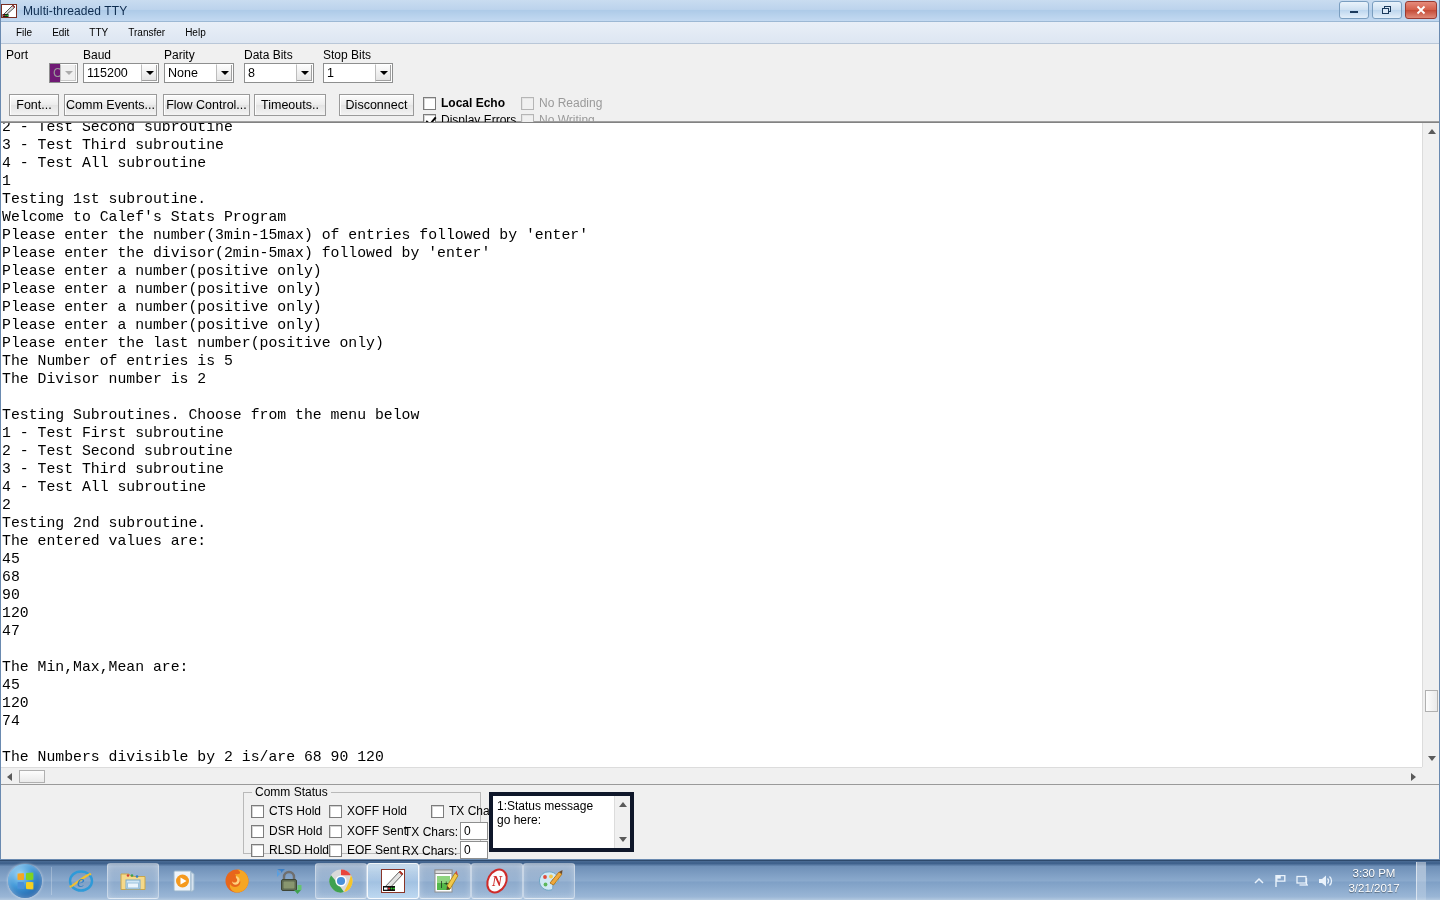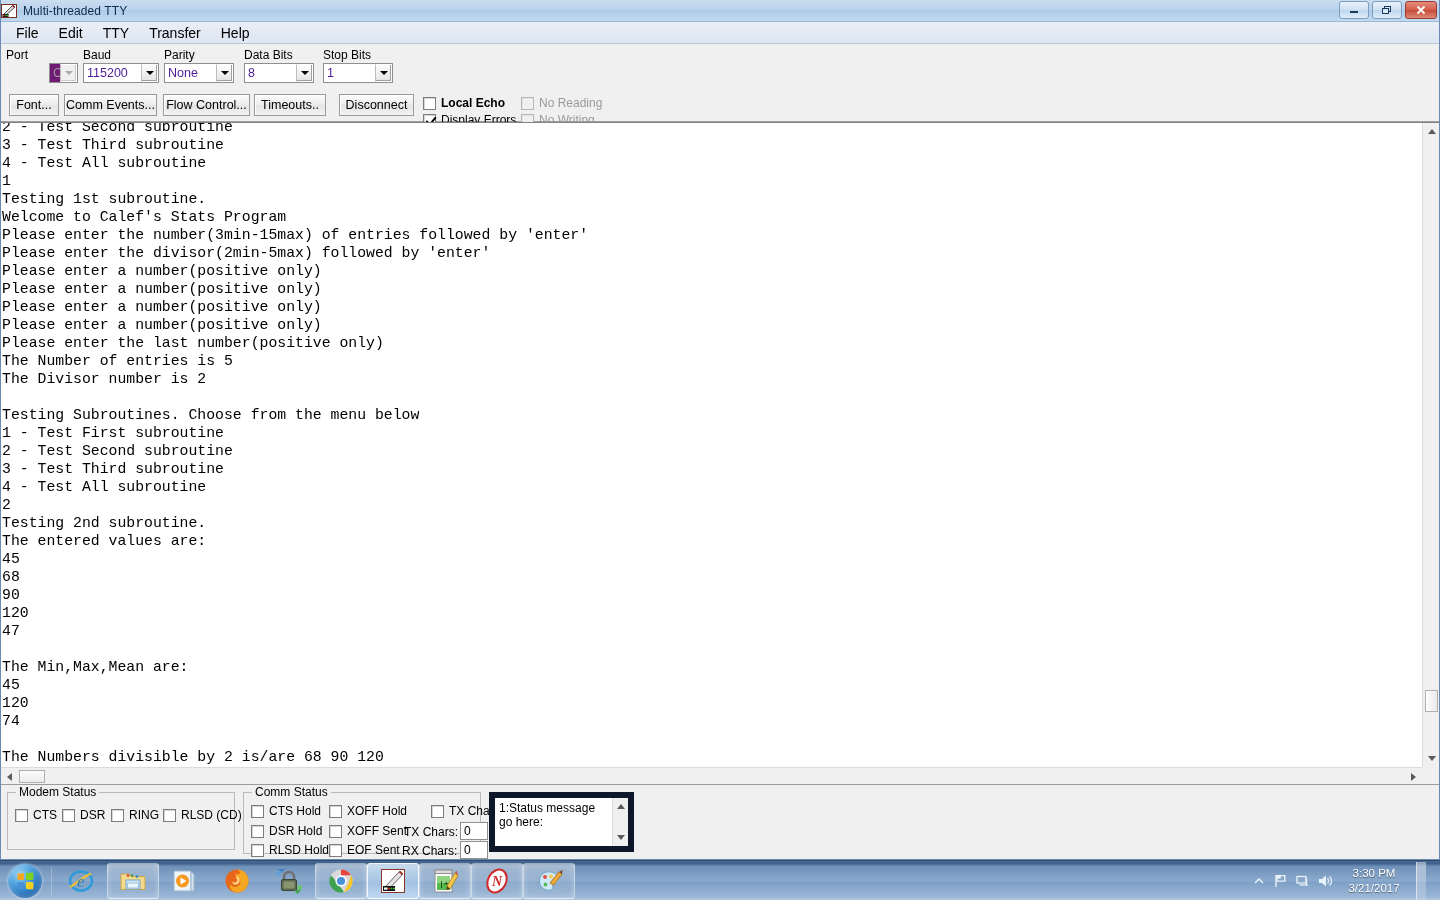--- a/index.html
+++ b/index.html
@@ -70,21 +70,21 @@
   #menubar {
     height: 22px;
     background: linear-gradient(to bottom, #e9eff7, #dde6f2);
     border-bottom: 1px solid #b9c7d8;
     display: flex;
     align-items: center;
     padding-left: 6px;
     gap: 2px;
   }
   .menu-item {
-    font-size: 14px;
+    font-size: 10px;
     color: #000;
     padding: 2px 9px;
     cursor: default;
   }
 
   
   #toolbar {
     height: 78px;
     background: #f0f0f0;
     border-bottom: 1px solid #a0a0a0;
@@ -103,21 +103,21 @@
     background: #fff;
     display: flex;
     align-items: stretch;
     font-size: 12.5px;
   }
   .combo.disabled { background: #701a75; margin-left: 43px; }
   .combo .val {
     flex: 1;
     display: flex; align-items: center;
     padding-left: 3px;
-    color: #4c1d95;
+    color: #000000;
     overflow: hidden;
     white-space: nowrap;
   }
   .combo.disabled .val { color: #9a9a9a; }
   .combo .arrow {
     width: 17px;
     border-left: 1px solid #e3e3e3;
     background: linear-gradient(to bottom, #fdfdfd, #e3e3e3);
     border: 1px solid #fff;
     border-left: 1px solid #bdbdbd;
@@ -280,21 +280,21 @@
     padding-left: 3px;
     color: #000;
   }
   .tinylabel {
     position: absolute;
     font-size: 12px; color: #000;
     white-space: nowrap;
   }
   #status-msg-box {
     position: absolute;
-    border: 6px solid #0f172a;
+    border: 4px solid #0f172a;
     background: #fff;
     overflow: hidden;
   }
   #status-msg-text {
     font-size: 12px;
     color: #000;
     padding: 3px 4px;
     line-height: 14px;
     width: 120px;
   }
@@ -582,39 +582,20 @@
       <div class="sb-arrow" style="right:0;">
           <span class="ar right"></span>
         </div>
       <div class="sb-thumb-h" style="left:18px; width:26px;"></div>
     </div>
     <div class="sb-corner"></div>
   </div>
 
   <div id="status-area">
 
-    <div class="groupbox" style="left:6px; top:7px; width:228px; height:58px;">
-      <div class="gb-title">Modem Status</div>
-      <div class="gb-cb" style="left:7px; top:15px;">
-        <span class="cbox"></span>
-        <span>CTS</span>
-      </div>
-      <div class="gb-cb" style="left:54px; top:15px;">
-        <span class="cbox"></span>
-        <span>DSR</span>
-      </div>
-      <div class="gb-cb" style="left:103px; top:15px;">
-        <span class="cbox"></span>
-        <span>RING</span>
-      </div>
-      <div class="gb-cb" style="left:155px; top:15px;">
-        <span class="cbox"></span>
-        <span>RLSD (CD)</span>
-      </div>
-    </div>
 
     <div class="groupbox" style="left:242px; top:7px; width:238px; height:62px;">
       <div class="gb-title">Comm Status</div>
 
       <div class="gb-cb" style="left:7px; top:11px;">
         <span class="cbox"></span>
         <span>CTS Hold</span>
       </div>
       <div class="gb-cb" style="left:7px; top:31px;">
         <span class="cbox"></span>

